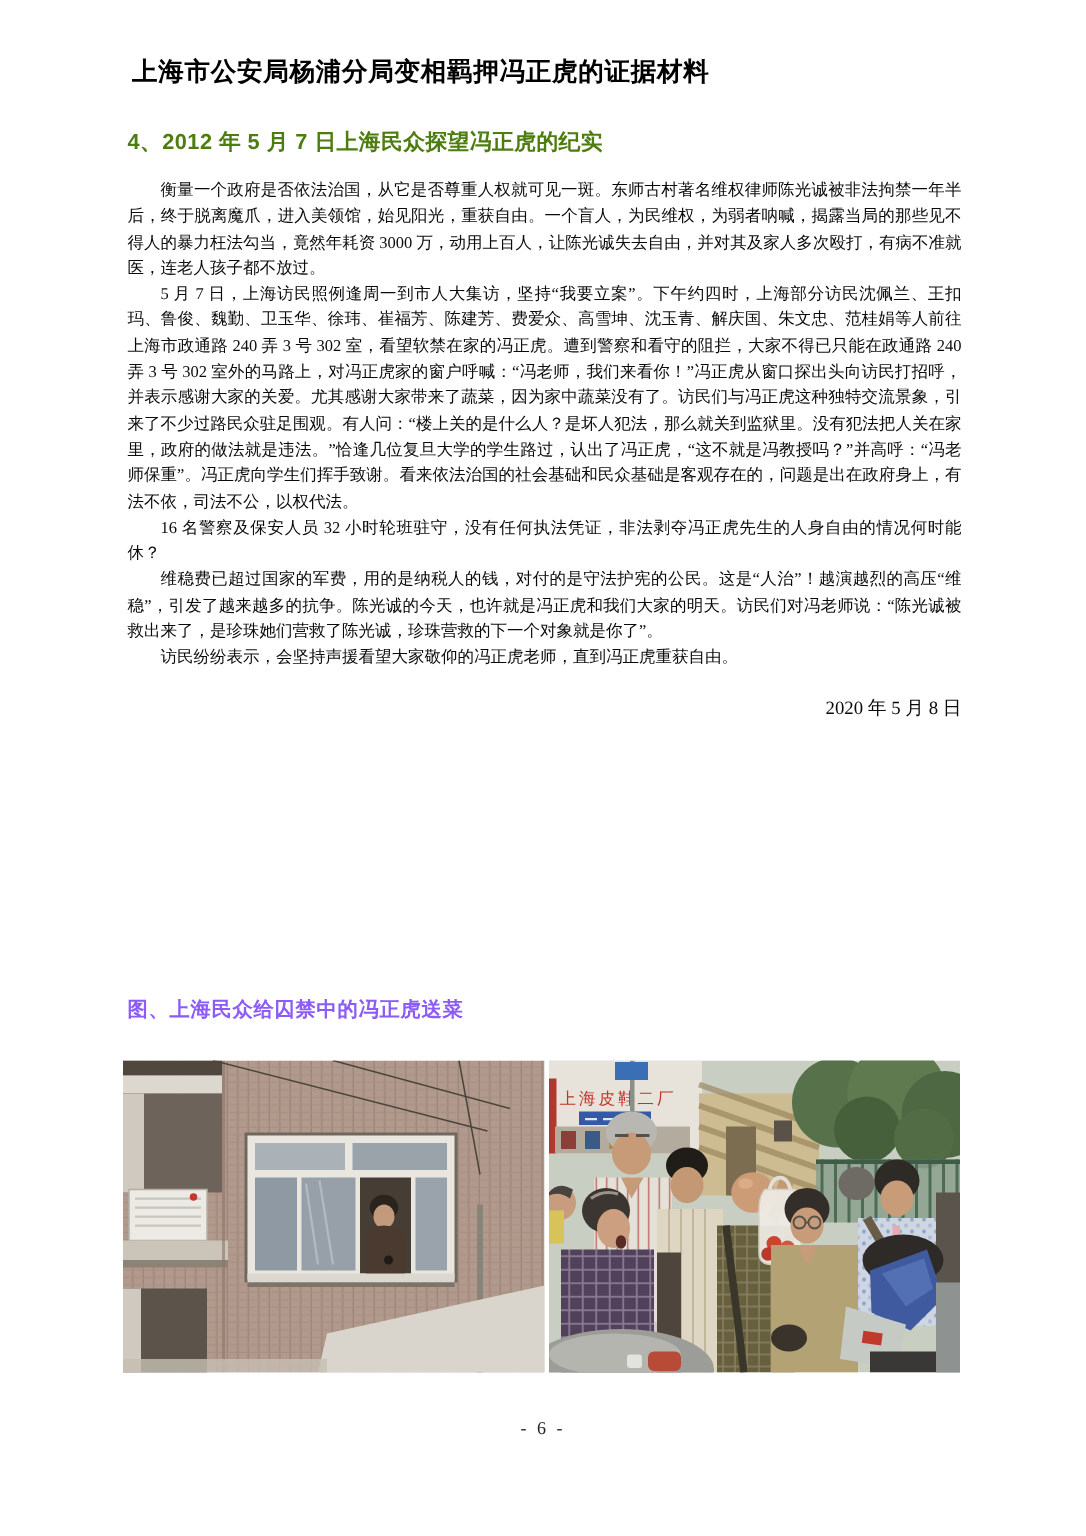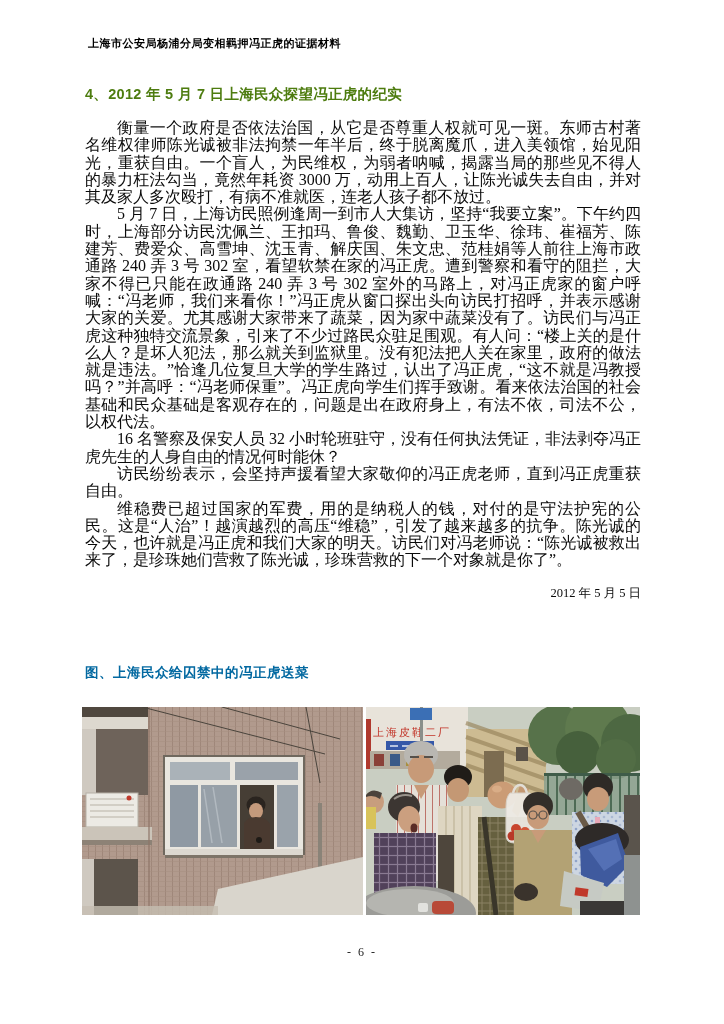--- a/index.html
+++ b/index.html
@@ -8,47 +8,47 @@
     width:724px; height:1024px;
     margin:0 auto;
     background:#ffffff;
     color:#111;
     font-family:"Liberation Serif", serif;
     overflow:hidden;
   }
   .doc-header {
     position:absolute; left:88px; top:36px; width:556px;
     font-family:"Liberation Sans", sans-serif;
-    font-weight:bold; font-size:11px; letter-spacing:0.5px;
+    font-weight:bold; font-size:17px; letter-spacing:0.5px;
     color:#000;
   }
   .section-title {
     position:absolute; left:85px; top:85px; width:556px;
     font-family:"Liberation Sans", sans-serif;
     font-weight:bold; font-size:14.5px; letter-spacing:0.3px;
     color:#4d7c0f;
   }
   .body-text {
     position:absolute; left:85px; top:119px; width:556px;
   }
   .body-text p {
     margin:0; text-indent:2em;
-    font-size:16px; line-height:17.3px;
+    font-size:11px; line-height:17.3px;
     text-align:justify; color:#0a0a0a;
   }
   .date-line {
     margin-top:16px;
     text-align:right;
     font-size:12.5px; color:#0a0a0a;
   }
   .figure-caption {
     position:absolute; left:85px; top:664px; width:556px;
     font-family:"Liberation Sans", sans-serif;
     font-weight:bold; font-size:13.5px; letter-spacing:0.5px;
-    color:#0369a1;
+    color:#8b5cf6;
   }
   .photo-row {
     position:absolute; left:82px; top:707px; width:558px; height:208px;
     display:flex; gap:3px;justify-content:flex-end;
   }
   .photo { display:block; height:208px; }
   .page-number {
     position:absolute; left:0; top:945px; width:724px;
     text-align:center; font-size:12px; letter-spacing:2px; color:#222;
   }
@@ -60,23 +60,23 @@
 
   <div class="doc-header">上海市公安局杨浦分局变相羁押冯正虎的证据材料</div>
 
   <div class="section-title">4、2012 年 5 月 7 日上海民众探望冯正虎的纪实</div>
 
   <div class="body-text">
 
     <p>衡量一个政府是否依法治国，从它是否尊重人权就可见一斑。东师古村著名维权律师陈光诚被非法拘禁一年半后，终于脱离魔爪，进入美领馆，始见阳光，重获自由。一个盲人，为民维权，为弱者呐喊，揭露当局的那些见不得人的暴力枉法勾当，竟然年耗资 3000 万，动用上百人，让陈光诚失去自由，并对其及家人多次殴打，有病不准就医，连老人孩子都不放过。</p>
       <p>5 月 7 日，上海访民照例逢周一到市人大集访，坚持“我要立案”。下午约四时，上海部分访民沈佩兰、王扣玛、鲁俊、魏勤、卫玉华、徐玮、崔福芳、陈建芳、费爱众、高雪坤、沈玉青、解庆国、朱文忠、范桂娟等人前往上海市政通路 240 弄 3 号 302 室，看望软禁在家的冯正虎。遭到警察和看守的阻拦，大家不得已只能在政通路 240 弄 3 号 302 室外的马路上，对冯正虎家的窗户呼喊：“冯老师，我们来看你！”冯正虎从窗口探出头向访民打招呼，并表示感谢大家的关爱。尤其感谢大家带来了蔬菜，因为家中蔬菜没有了。访民们与冯正虎这种独特交流景象，引来了不少过路民众驻足围观。有人问：“楼上关的是什么人？是坏人犯法，那么就关到监狱里。没有犯法把人关在家里，政府的做法就是违法。”恰逢几位复旦大学的学生路过，认出了冯正虎，“这不就是冯教授吗？”并高呼：“冯老师保重”。冯正虎向学生们挥手致谢。看来依法治国的社会基础和民众基础是客观存在的，问题是出在政府身上，有法不依，司法不公，以权代法。</p>
       <p>16 名警察及保安人员 32 小时轮班驻守，没有任何执法凭证，非法剥夺冯正虎先生的人身自由的情况何时能休？</p>
+      <p>维稳费已超过国家的军费，用的是纳税人的钱，对付的是守法护宪的公民。这是“人治”！越演越烈的高压“维稳”，引发了越来越多的抗争。陈光诚的今天，也许就是冯正虎和我们大家的明天。访民们对冯老师说：“陈光诚被救出来了，是珍珠她们营救了陈光诚，珍珠营救的下一个对象就是你了”。</p>
       <p>访民纷纷表示，会坚持声援看望大家敬仰的冯正虎老师，直到冯正虎重获自由。</p>
-      <p>维稳费已超过国家的军费，用的是纳税人的钱，对付的是守法护宪的公民。这是“人治”！越演越烈的高压“维稳”，引发了越来越多的抗争。陈光诚的今天，也许就是冯正虎和我们大家的明天。访民们对冯老师说：“陈光诚被救出来了，是珍珠她们营救了陈光诚，珍珠营救的下一个对象就是你了”。</p>
-      <div class="date-line">2012 年 5 月 5 日</div>
+      <div class="date-line">2020 年 5 月 8 日</div>
   </div>
 
   <div class="figure-caption">图、上海民众给囚禁中的冯正虎送菜</div>
 
   <div class="photo-row">
 
     <svg class="photo" width="281" height="208" viewBox="0 0 281 208" xmlns="http://www.w3.org/2000/svg">
       <defs>
         <pattern id="brick" width="7" height="5" patternUnits="userSpaceOnUse">
           <rect width="7" height="5" fill="#b19a8d"></rect>

